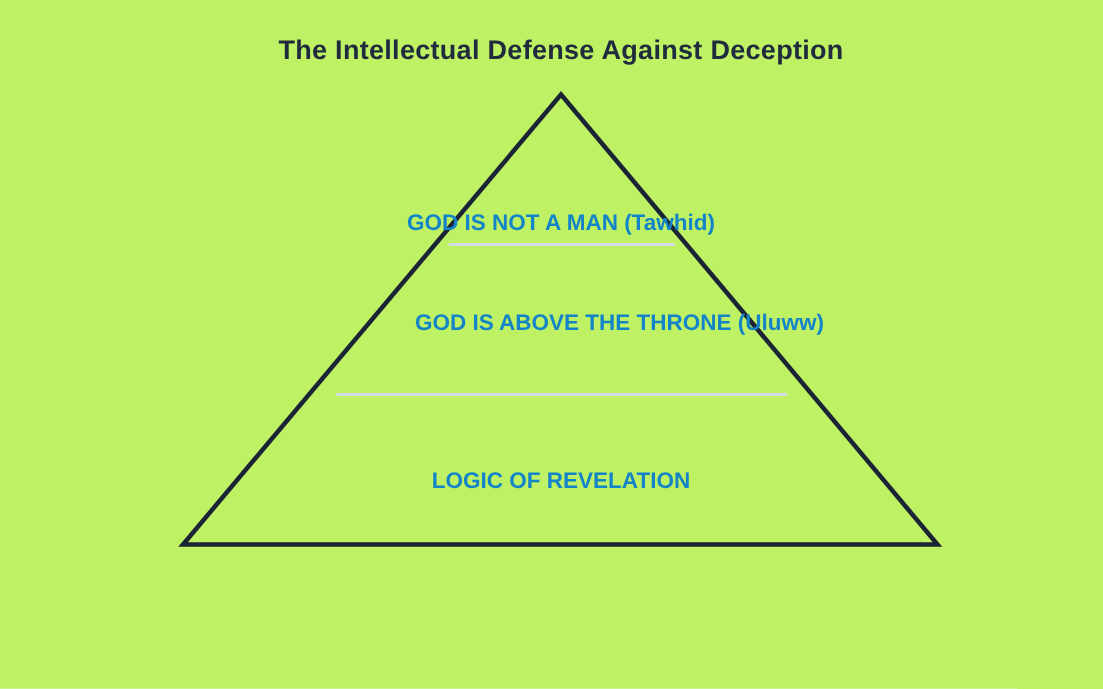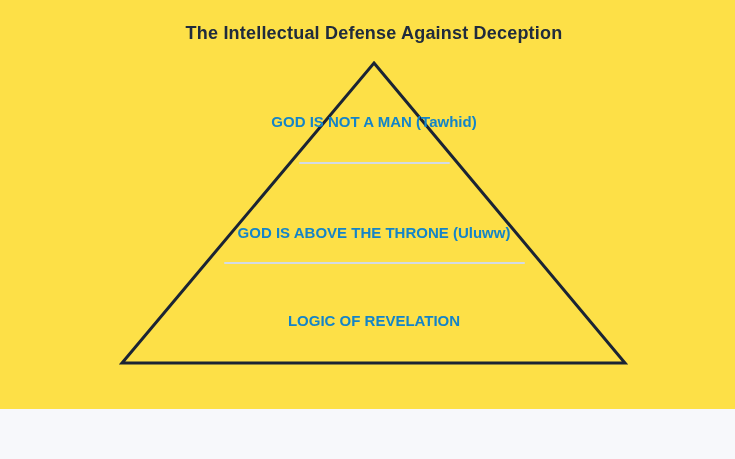--- a/index.html
+++ b/index.html
@@ -6,22 +6,22 @@
     margin: 0;
     padding: 0;
   }
   body {
     font-family: "Liberation Sans", sans-serif;
     background: #f7f8fb;
   }
   .canvas {
     position: relative;
     width: 735px;
-    height: 409px;
-    background: #fde047;
+    height: 459px;
+    background: #bef264;
     overflow: hidden;
   }
   .diagram-title {
     position: absolute;
     top: 23px;
     left: 374px;
     transform: translateX(-50%);
     white-space: nowrap;
     font-size: 18px;
     font-weight: bold;
@@ -42,22 +42,22 @@
   .level-label {
     position: absolute;
     left: 374px;
     transform: translateX(-50%);
     white-space: nowrap;
     font-size: 15px;
     font-weight: bold;
     color: #1484c8;
     line-height: 18px;
   }
-  .level-label.l1 { top: 113px; }
-  .level-label.l2 { top: 224px; }
+  .level-label.l1 { top: 140px; }
+  .level-label.l2 { top: 207px; margin-left: 39px; }
   .level-label.l3 { top: 312px; }
   .divider {
     position: absolute;
     height: 2px;
     background: #d3dbe4;
     border-radius: 1px;
   }
   .divider.d1 { left: 299px; top: 162px; width: 151px; }
   .divider.d2 { left: 224px; top: 262px; width: 301px; }
 </style>

